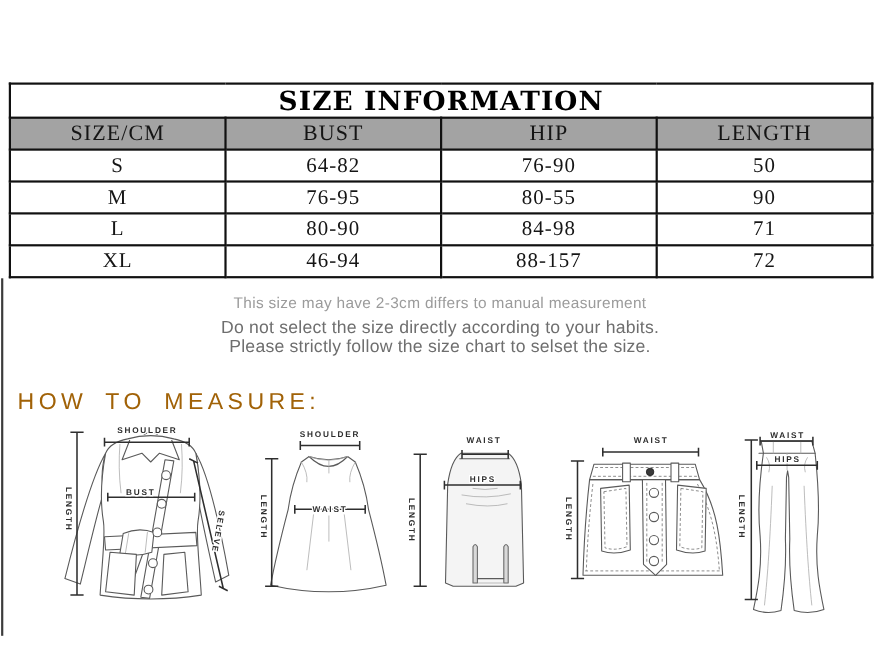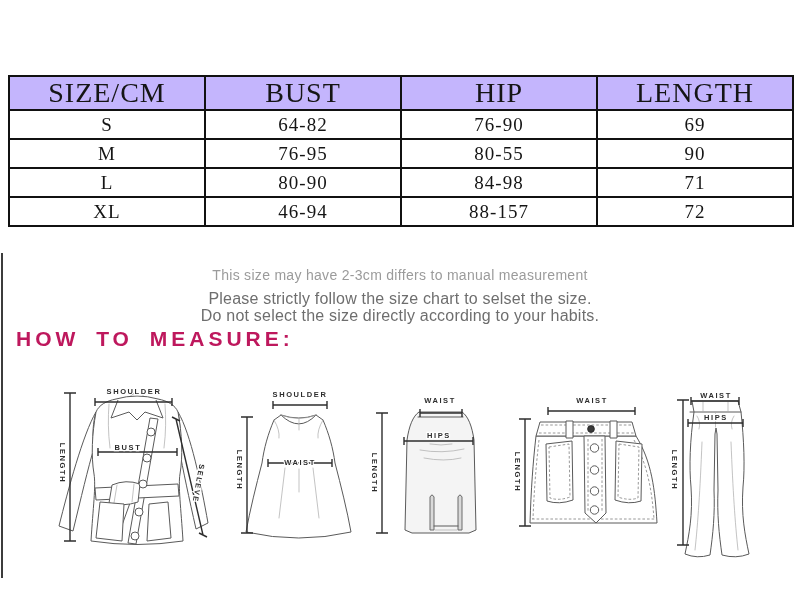--- a/index.html
+++ b/index.html
@@ -18,32 +18,32 @@
   }
   table.size td,table.size th{
     border:2px solid #111;padding:0;height:27px;
     font-family:"Liberation Serif",serif;font-size:19px;font-weight:normal;
     letter-spacing:1px;color:#151515;
   }
   table.size tr.title-row td{
     font-family:"DejaVu Serif",serif;font-weight:bold;font-size:24px;
     height:28px;letter-spacing:1px;color:#000;
   }
-  table.size tr.head-row th{background:#c4b5fd;font-size:28px;}
+  table.size tr.head-row th{background:#a3a3a3;font-size:20px;}
   table.size tr.data-row td{font-size:19px;}
 
   
   .notes{position:absolute;left:0;top:267px;width:800px;text-align:center;}
   .note-light{font-size:14px;color:#9b9b9b;letter-spacing:.3px;margin-bottom:7px;}
   .note-dark{font-size:16px;color:#6e6e6e;letter-spacing:.2px;line-height:17px;}
 
   
   .htm-heading{
-    position:absolute;left:16px;top:327px;
-    font-size:21px;font-weight:bold;color:#be185d;
+    position:absolute;left:16px;top:354px;
+    font-size:21px;font-weight:normal;color:#a16207;
     letter-spacing:4px;word-spacing:7px;
   }
   svg.sketches{position:absolute;left:0;top:372px;}
   .sk{stroke:#5a5a5a;stroke-width:1;fill:none;stroke-linecap:round;stroke-linejoin:round;}
   .skf{stroke:#5a5a5a;stroke-width:1;fill:#ffffff;stroke-linejoin:round;}
   .skg{stroke:#5a5a5a;stroke-width:1;fill:#f4f4f4;stroke-linejoin:round;}
   .skd{stroke:#6a6a6a;stroke-width:1;fill:#d9d9d9;stroke-linejoin:round;}
   .light{stroke:#a9a9a9;stroke-width:.7;fill:none;stroke-linecap:round;}
   .dash{stroke:#7d7d7d;stroke-width:.8;fill:none;stroke-dasharray:2.6 2;}
   .mline{stroke:#2e2e2e;stroke-width:1.4;fill:none;}
@@ -54,31 +54,34 @@
   }
   .btn{fill:#ffffff;stroke:#5a5a5a;stroke-width:1;}
 </style>
 </head>
 <body>
 
 <div class="left-edge"></div>
 
 <table class="size">
   <tbody>
+  <tr class="title-row">
+    <td colspan="4">SIZE INFORMATION</td>
+  </tr>
   <tr class="head-row">
     <th>SIZE/CM</th>
     <th>BUST</th>
     <th>HIP</th>
     <th>LENGTH</th>
   </tr>
   <tr class="data-row">
     <td>S</td>
     <td>64-82</td>
     <td>76-90</td>
-    <td>69</td>
+    <td>50</td>
   </tr>
   <tr class="data-row">
     <td>M</td>
     <td>76-95</td>
     <td>80-55</td>
     <td>90</td>
   </tr>
   <tr class="data-row">
     <td>L</td>
     <td>80-90</td>
@@ -89,22 +92,22 @@
     <td>XL</td>
     <td>46-94</td>
     <td>88-157</td>
     <td>72</td>
   </tr>
   </tbody>
 </table>
 
 <div class="notes">
   <div class="note-light">This size may have 2-3cm differs to manual measurement</div>
+  <div class="note-dark">Do not select the size directly according to your habits.</div>
   <div class="note-dark">Please strictly follow the size chart to selset the size.</div>
-  <div class="note-dark">Do not select the size directly according to your habits.</div>
 </div>
 
 <div class="htm-heading">HOW TO MEASURE:</div>
 
 <svg class="sketches" width="800" height="222" viewBox="0 0 800 222">
   <defs>
     <pattern id="mesh" patternUnits="userSpaceOnUse" width="5" height="5">
       <path d="M0,5 L5,0 M0,0 L5,5" stroke="#8f8f8f" stroke-width="0.6" fill="none"></path>
     </pattern>
   </defs>

